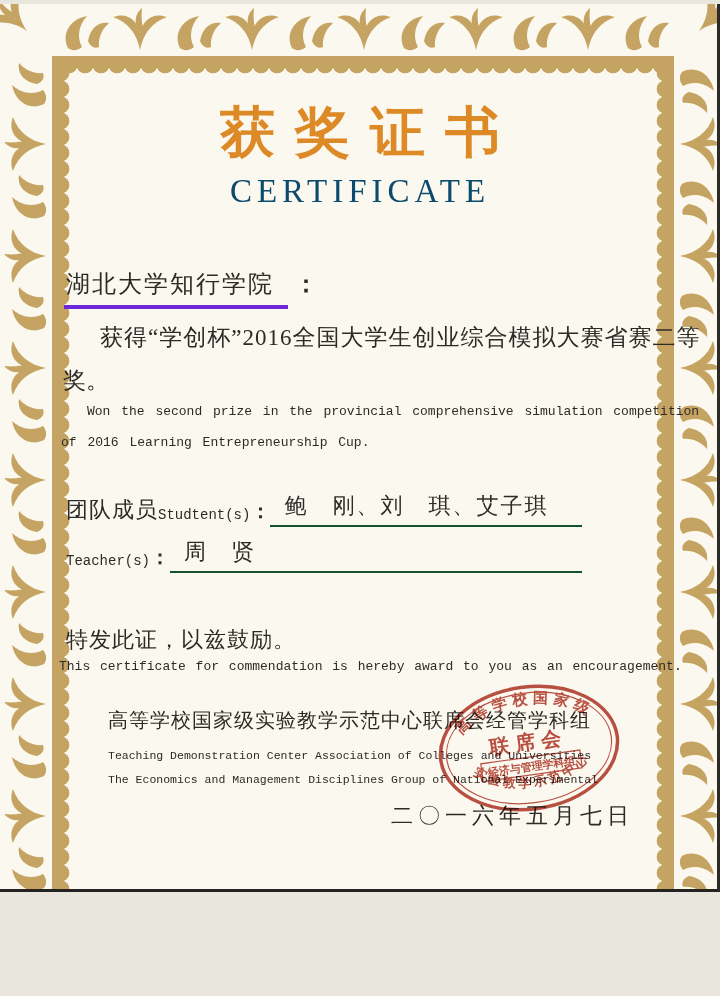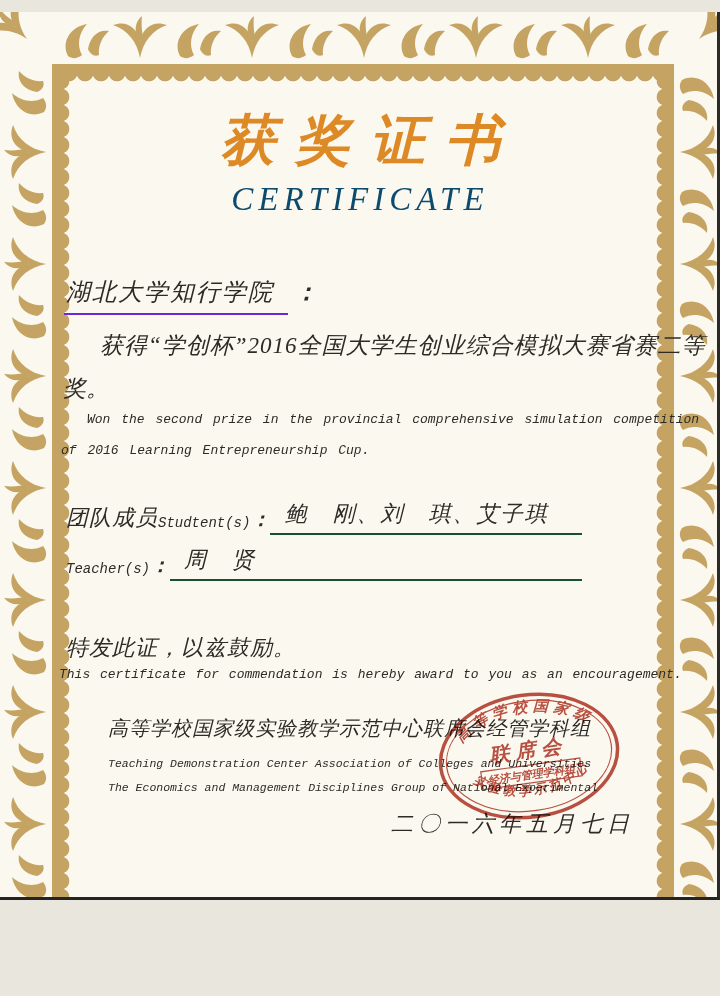--- a/index.html
+++ b/index.html
@@ -6,22 +6,22 @@
     --gold:#c5a463;
     --cream:#fbf8ef;
     --ink:#2e2b27;
     --orange:#dd8a26;
     --seal:#b13a2b;
   }
   *{margin:0;padding:0;box-sizing:border-box;}
   html,body{background:#e9e6dd;}
   body{font-family:"Liberation Serif","DejaVu Serif",serif;color:var(--ink);}
   .page{
-    position:relative;width:720px;height:888px;margin:12px auto;
-    background:var(--cream);overflow:hidden;font-style:italic;
+    position:relative;width:720px;height:888px;margin:4px auto;
+    background:var(--cream);overflow:hidden;
   }
   .page::after{
     content:"";position:absolute;inset:0;pointer-events:none;
     border-right:3px solid #2b2a26;border-bottom:3px solid #242321;
   }
   #ornaments{position:absolute;inset:0;width:720px;height:996px;pointer-events:none;}
   .band{
     position:absolute;left:52px;top:52px;width:622px;height:884px;
     border:9px solid var(--gold);
   }
@@ -38,21 +38,21 @@
   .sc-right{top:0;bottom:0;right:0;width:9px;
     background-image:radial-gradient(circle at 9px 8px,var(--gold) 8px,rgba(0,0,0,0) 8.7px);
     background-size:9px 16px;background-repeat:repeat-y;}
 
   .title-cn{position:absolute;top:92px;left:0;width:100%;text-align:center;
     font-size:55px;font-weight:700;color:var(--orange);letter-spacing:20px;text-indent:20px;}
   .title-en{position:absolute;top:169px;left:0;width:100%;text-align:center;
     font-size:33px;letter-spacing:5px;color:#0c4a6e;}
 
   .recipient{position:absolute;left:64px;top:264px;font-size:24px;letter-spacing:2px;}
-  .recipient .name{display:inline-block;border-bottom:2px solid #6d28d9;padding:0 14px 5px 2px;}
+  .recipient .name{display:inline-block;border-bottom:4px solid #6d28d9;padding:0 14px 5px 2px;}
   .recipient .colon{font-weight:700;margin-left:6px;}
 
   .award-cn-1{position:absolute;left:100px;top:318px;font-size:23px;letter-spacing:1px;white-space:nowrap;}
   .award-cn-2{position:absolute;left:63px;top:361px;font-size:23px;}
 
   .mono{font-family:"Liberation Mono","DejaVu Sans Mono",monospace;}
   .award-en{position:absolute;left:61px;top:392px;font-size:13px;line-height:31px;word-spacing:3px;white-space:nowrap;}
   .award-en .indent{padding-left:26px;display:block;}
   .award-en .l2{display:block;}
 

